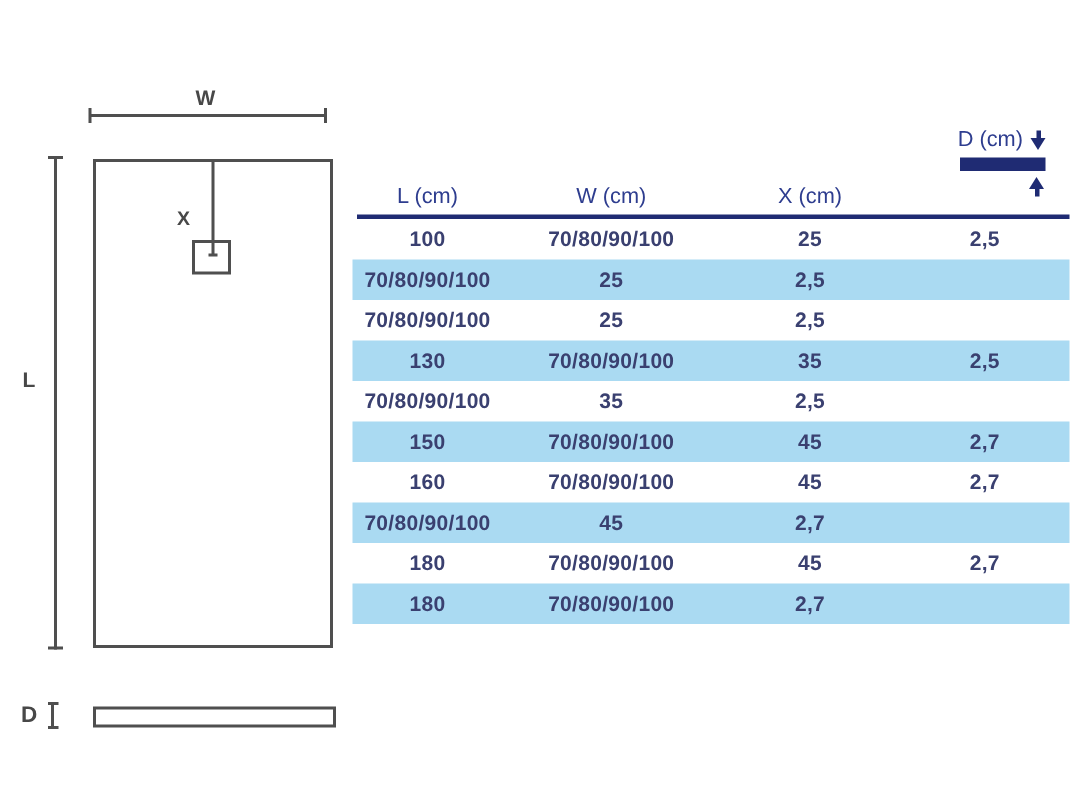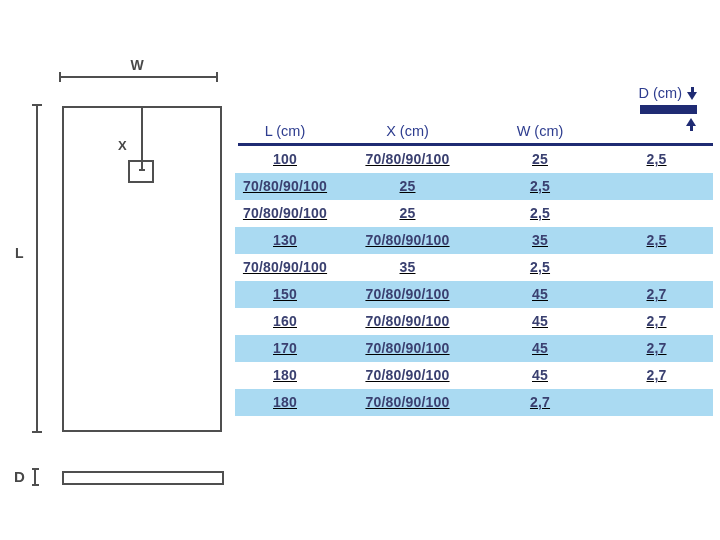--- a/index.html
+++ b/index.html
@@ -26,21 +26,21 @@
   .d-group{position:absolute;top:1px;right:16px;width:90px;display:flex;flex-direction:column;align-items:flex-end;}
   .d-label-row{display:flex;align-items:center;gap:5px;color:#2e3d8f;font-size:14.5px;line-height:1;justify-content:flex-end;}
   .d-bar{width:57px;height:9px;background:#1f2b73;margin-top:4px;}
   .arr{position:relative;width:10px;height:13px;display:inline-block;}
   .arr-down::before{content:"";position:absolute;top:0;left:3.5px;width:3px;height:5px;background:#1f2b73;}
   .arr-down::after{content:"";position:absolute;top:5px;left:0;border-left:5px solid transparent;border-right:5px solid transparent;border-top:8px solid #1f2b73;}
   .arr-up::before{content:"";position:absolute;bottom:0;left:3.5px;width:3px;height:5px;background:#1f2b73;}
   .arr-up::after{content:"";position:absolute;bottom:5px;left:0;border-left:5px solid transparent;border-right:5px solid transparent;border-bottom:8px solid #1f2b73;}
   .arr-up{margin-top:4px;margin-right:1px;}
   .hrule{margin-left:3px;width:475px;height:3px;background:#1f2b73;}
-  .tbody{width:478px;text-decoration:underline;}
+  .tbody{width:478px;}
   .trow{display:grid;grid-template-columns:100px 145px 120px 113px;height:27px;}
   .trow:nth-child(even){background:#aadaf2;}
   .trow div{
     text-align:center;line-height:27px;font-size:14px;font-weight:600;
     color:#3a4070;letter-spacing:0.2px;
   }
 </style>
 </head>
 <body>
 
@@ -77,22 +77,22 @@
       <div class="d-group">
         <div class="d-label-row">
           <span>D (cm)</span>
           <span class="arr arr-down"></span>
         </div>
         <div class="d-bar"></div>
         <span class="arr arr-up"></span>
       </div>
       <div class="header-labels">
         <div>L (cm)</div>
+        <div>W (cm)</div>
         <div>X (cm)</div>
-        <div>W (cm)</div>
         <div></div>
       </div>
     </div>
 
     <div class="hrule"></div>
 
     <div class="tbody">
       <div class="trow">
         <div>100</div>
         <div>70/80/90/100</div>
@@ -126,21 +126,20 @@
         <div>45</div>
         <div>2,7</div>
       </div>
       <div class="trow">
         <div>160</div>
         <div>70/80/90/100</div>
         <div>45</div>
         <div>2,7</div>
       </div>
       <div class="trow">
-        <div>170</div>
         <div>70/80/90/100</div>
         <div>45</div>
         <div>2,7</div>
       </div>
       <div class="trow">
         <div>180</div>
         <div>70/80/90/100</div>
         <div>45</div>
         <div>2,7</div>
       </div>

